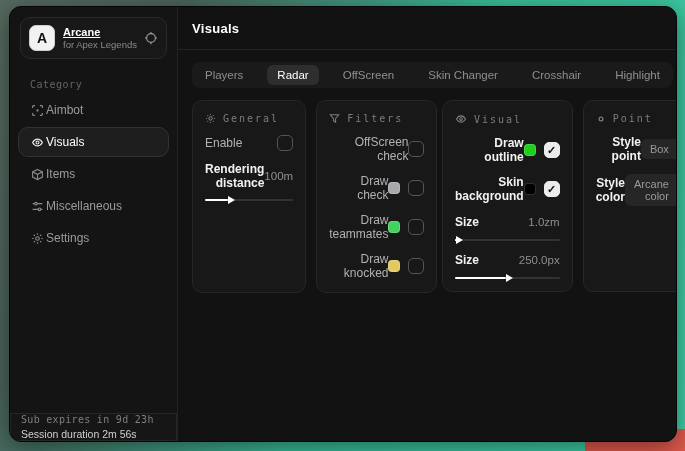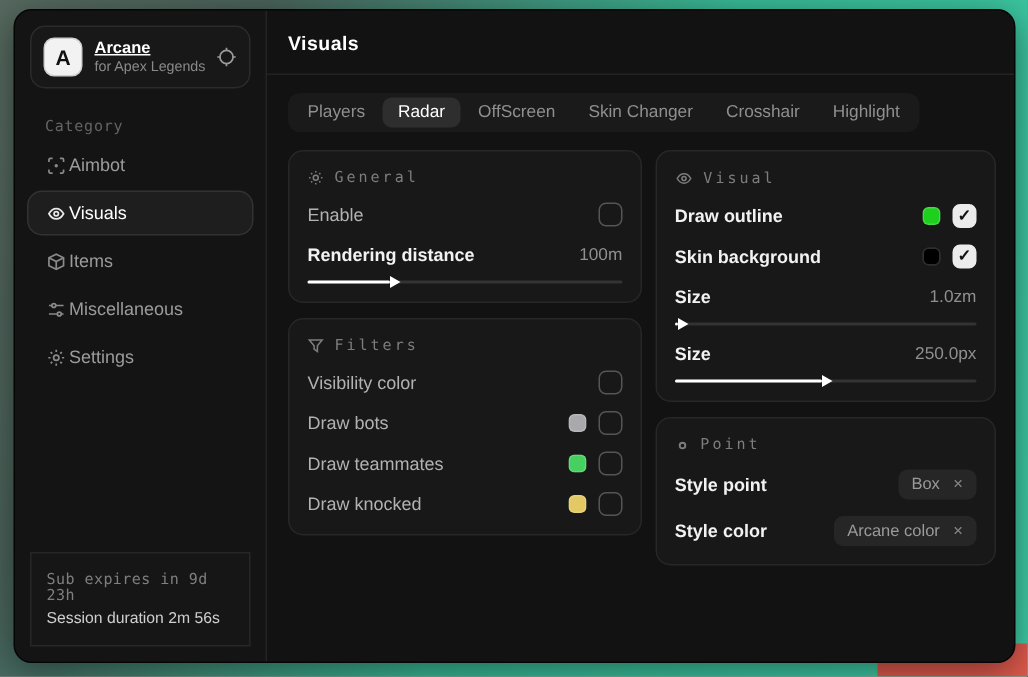--- a/index.html
+++ b/index.html
@@ -31,34 +31,34 @@
   .nav { display:flex; flex-direction:column; padding:0 8px; }
   .nav-item {
     display:flex; align-items:center; gap:2px; padding:7px 12px; margin:1px 0;
     color:#9b9b9b; font-size:12px; border:1px solid transparent; border-radius:10px; cursor:pointer;
   }
   .nav-item .nav-icon { display:flex; color:#8a8a8a; }
   .nav-item.active { background:#1e1e1e; border-color:#323232; color:#fff; }
   .nav-item.active .nav-icon { color:#e8e8e8; }
   .sb-spacer { flex:1; }
   .footer-card {
-    margin:10px; padding:12px 10px; border:1px solid #262626; border-radius:0; background:#161616;
+    padding:0 10px; border:1px solid #262626; border-radius:0; background:#161616;
   }
   .footer-line1 { color:#7f7f7f; font-size:10px; font-family:"DejaVu Sans Mono", monospace; letter-spacing:.3px; }
   .footer-line2 { color:#cfcfcf; font-size:10.5px; margin-top:3px; }
   
   .main { flex:1; display:flex; flex-direction:column; min-width:0; }
   .main-header { height:43px; display:flex; align-items:center; padding:0 14px; border-bottom:1px solid #222; }
   .page-title { color:#fff; font-size:13px; font-weight:bold; letter-spacing:.3px; }
   .tabs-wrap { padding:12px 14px 0 14px; }
-  .tabs { display:inline-flex; background:#1a1a1a; border-radius:8px; padding:3px; gap:2px; }
+  .tabs { display:inline-flex; background:#1a1a1a; border-radius:8px; padding:3px; gap:14px; }
   .tab { padding:4px 10px; font-size:11.5px; color:#8f8f8f; border-radius:6px; cursor:pointer; white-space:nowrap; }
   .tab.active { background:#2e2e2e; color:#fff;text-align:center; }
   .content { display:flex; gap:9px; padding:12px 12px 0 14px; align-items:flex-start; }
-  .col { display:flex; flex-direction:column; gap:10px; }
+  .col { display:flex; flex-direction:row; gap:10px; }
   .col-left { width:241px; }
   .col-right { width:232px; }
   .panel { border:1px solid #272727; border-radius:10px; background:#181818; padding:10px 12px 12px 12px; width:100%; }
   .panel-title { display:flex; align-items:center; gap:7px; color:#7d7d7d; font-size:10px;
     font-family:"DejaVu Sans Mono", monospace; letter-spacing:2px; margin:2px 0 2px 0; }
   .panel-title .p-icon { display:flex; color:#7d7d7d; }
   .row { display:flex; align-items:center; justify-content:space-between; margin-top:11px; min-height:16px;text-align:right; }
   .lbl { color:#b2b2b2; font-size:12px; }
   .lbl-strong { color:#f2f2f2; font-size:12px; font-weight:bold; }
   .val { color:#8f8f8f; font-size:11.5px; }
@@ -215,27 +215,27 @@
         <div class="panel">
           <div class="panel-title">
             <span class="p-icon">
               <svg width="11" height="11" viewBox="0 0 16 16" fill="none" stroke="currentColor" stroke-width="1.5">
                 <path d="M1.8 2.5 H14.2 L9.6 8 V13.5 L6.4 11.3 V8 Z"></path>
               </svg>
             </span>
             <span>Filters</span>
           </div>
           <div class="row">
-            <span class="lbl">Visibility color</span>
+            <span class="lbl">OffScreen check</span>
             <span class="row-right">
               <span class="checkbox"></span>
             </span>
           </div>
           <div class="row">
-            <span class="lbl">Draw bots</span>
+            <span class="lbl">Draw check</span>
             <span class="row-right">
               <span class="swatch" style="background: rgb(169, 169, 173);"></span>
               <span class="checkbox"></span>
             </span>
           </div>
           <div class="row">
             <span class="lbl">Draw teammates</span>
             <span class="row-right">
               <span class="swatch" style="background: rgb(70, 208, 95);"></span>
               <span class="checkbox"></span>

